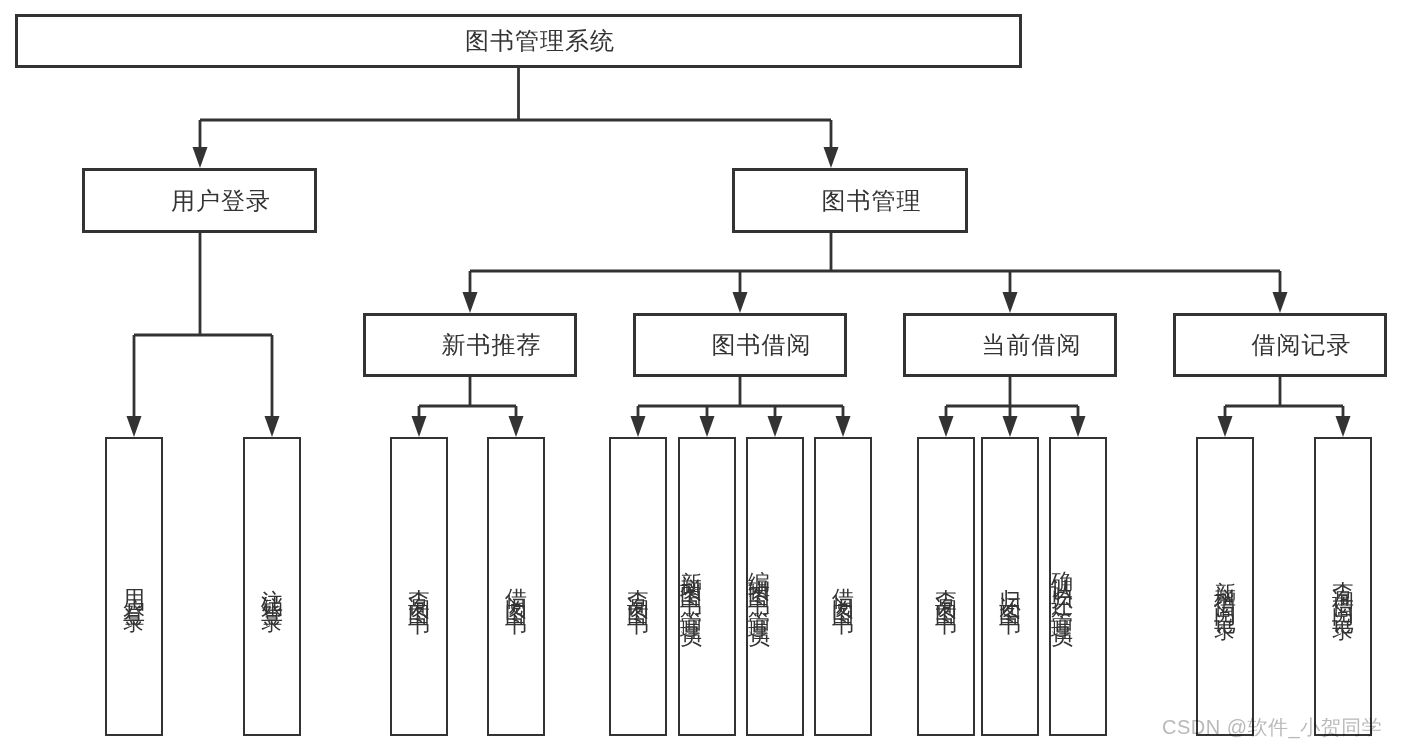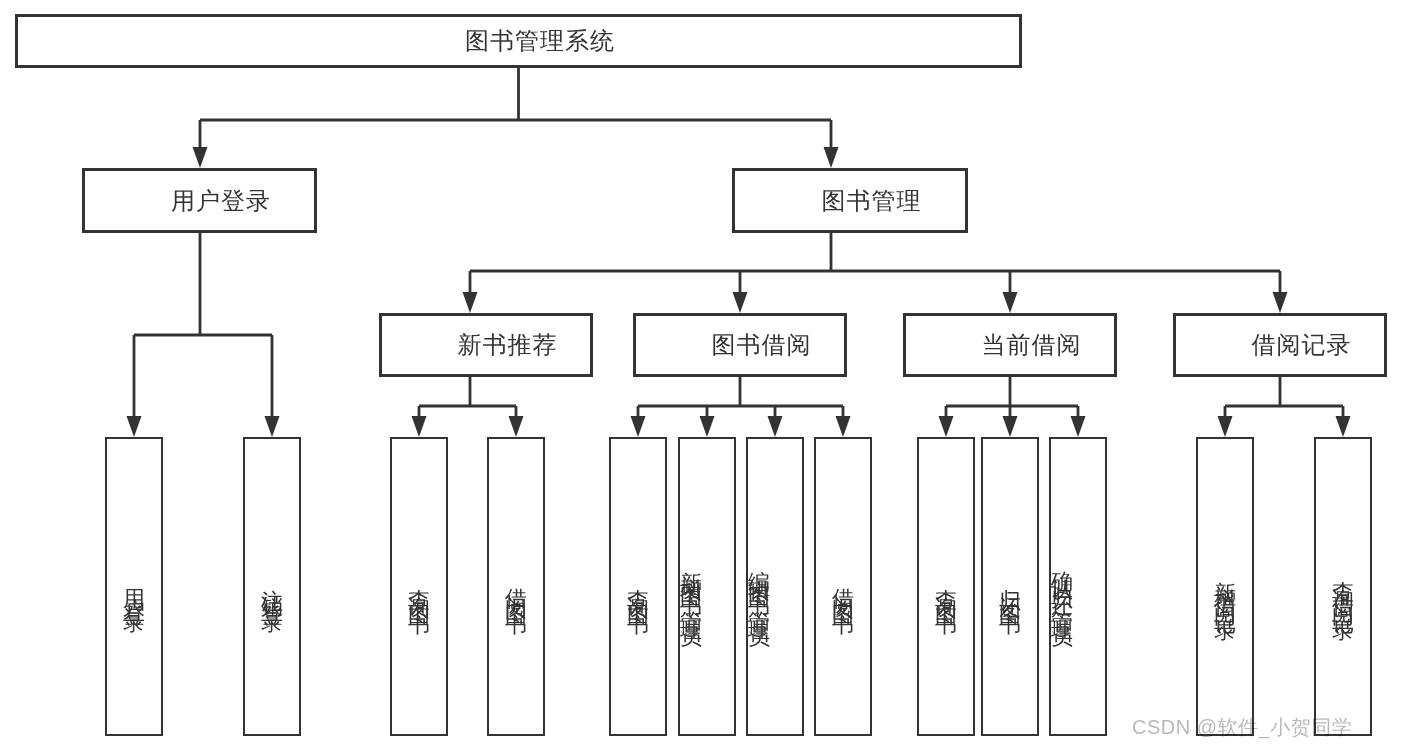--- a/index.html
+++ b/index.html
@@ -54,40 +54,40 @@
   }
   .leaf.top {
     align-items: center;
     justify-content: flex-start;
     padding-top: 4px;
   }
   
   .n-root   { left: 15px;   top: 14px;  width: 1007px; height: 54px; }
   .n-user   { left: 82px;   top: 168px; width: 235px;  height: 65px; }
   .n-book   { left: 732px;  top: 168px; width: 236px;  height: 65px; }
-  .n-new    { left: 363px;  top: 313px; width: 214px;  height: 64px; margin-left: 16px; }
+  .n-new    { left: 363px;  top: 313px; width: 214px;  height: 64px; }
   .n-borrow { left: 633px;  top: 313px; width: 214px;  height: 64px; }
   .n-cur    { left: 903px;  top: 313px; width: 214px;  height: 64px; }
   .n-rec    { left: 1173px; top: 313px; width: 214px;  height: 64px; }
   .l-login    { left: 105px; }
   .l-logout   { left: 243px; }
   .l-new-q    { left: 390px; }
   .l-new-b    { left: 487px; }
   .l-bb-q     { left: 609px; }
   .l-bb-add   { left: 678px; }
   .l-bb-edit  { left: 746px; }
   .l-bb-b     { left: 814px; }
   .l-cur-q    { left: 917px; }
   .l-cur-ret  { left: 981px; }
   .l-cur-conf { left: 1049px; }
   .l-rec-add  { left: 1196px; }
   .l-rec-q    { left: 1314px; }
   .watermark {
     position: absolute;
-    left: 1132px;
+    left: 1162px;
     top: 714px;
     font-size: 20px;
     color: #b9b9b9;
     letter-spacing: 0.5px;
     white-space: nowrap;
     mix-blend-mode: multiply;
     z-index: 10;
   }
 </style>
 </head>

